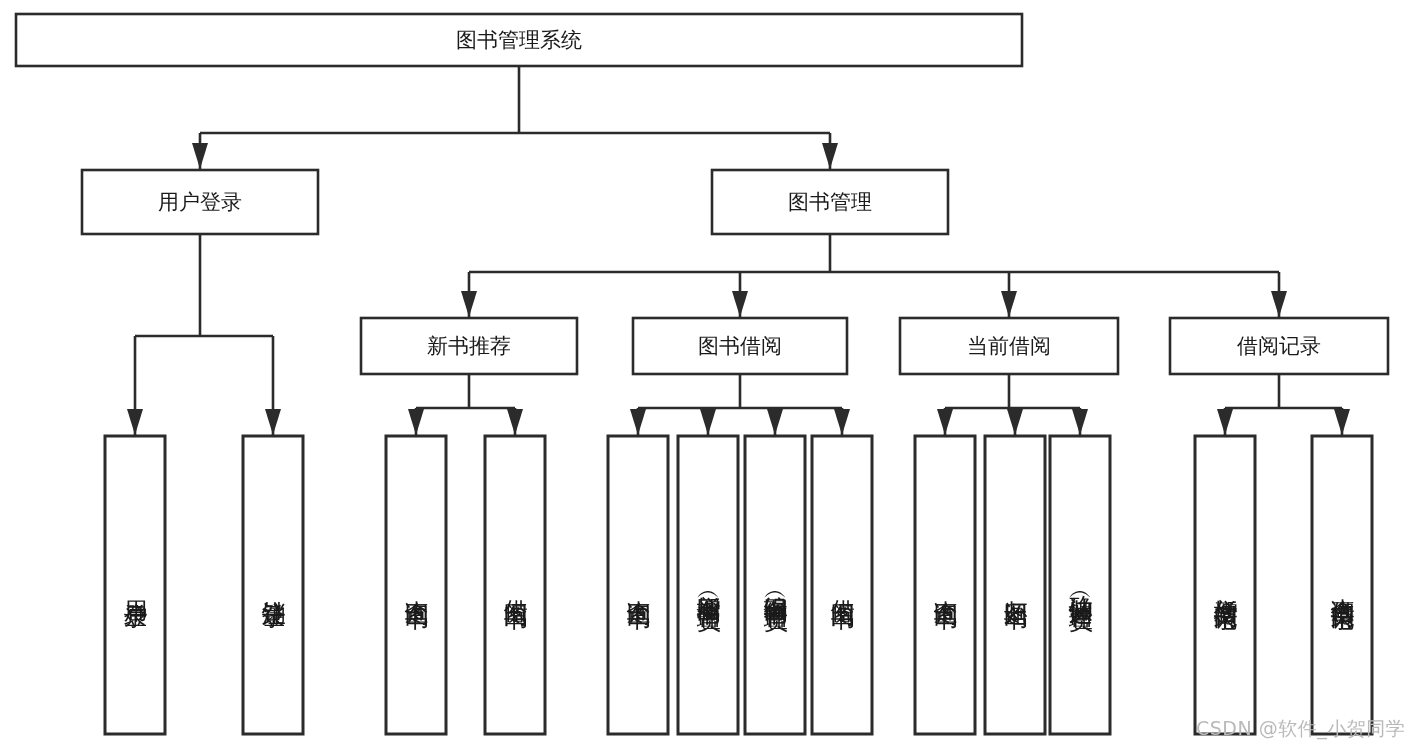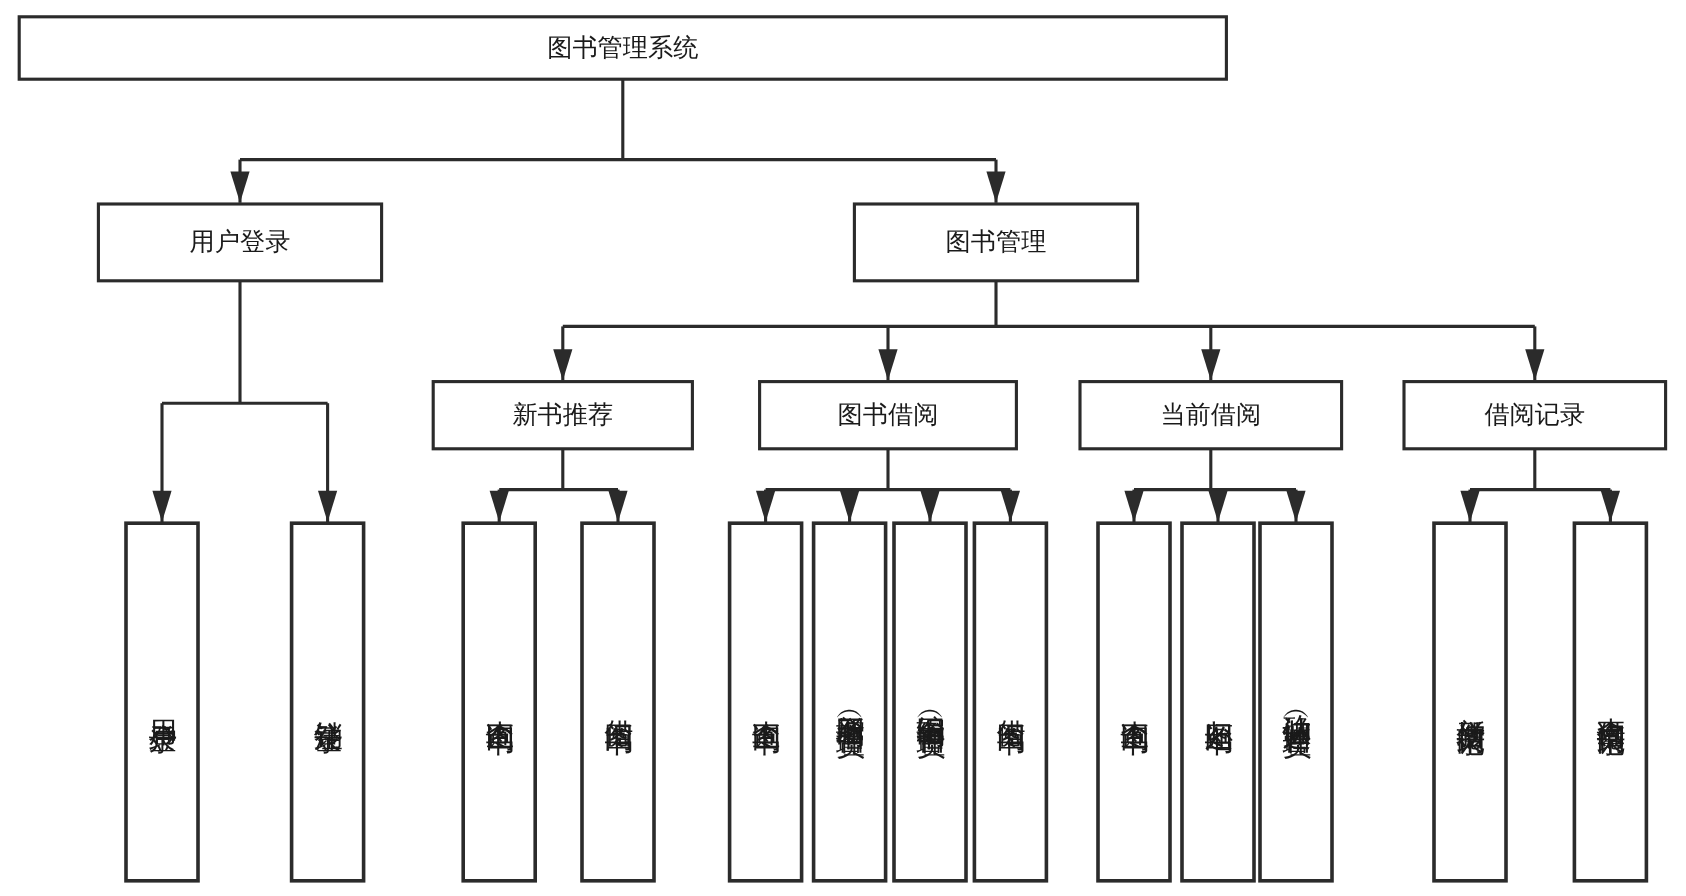--- a/index.html
+++ b/index.html
@@ -201,13 +201,14 @@
       <div class="leaf-label-box" style="left: 1050px; top: 436px; width: 60px; height: 298px;">
         <div class="leaf-label-text">确认归还（管理员）</div>
       </div>
       <div class="leaf-label-box" style="left: 1195px; top: 436px; width: 60px; height: 298px;">
         <div class="leaf-label-text">新增借阅记录</div>
       </div>
       <div class="leaf-label-box" style="left: 1312px; top: 436px; width: 60px; height: 298px;">
         <div class="leaf-label-text">查询借阅记录</div>
       </div>
     </div>
+  <div class="watermark" style="left: 1196px; top: 716px;">CSDN @软件_小贺同学</div>
 </div>
 
 </body></html>

